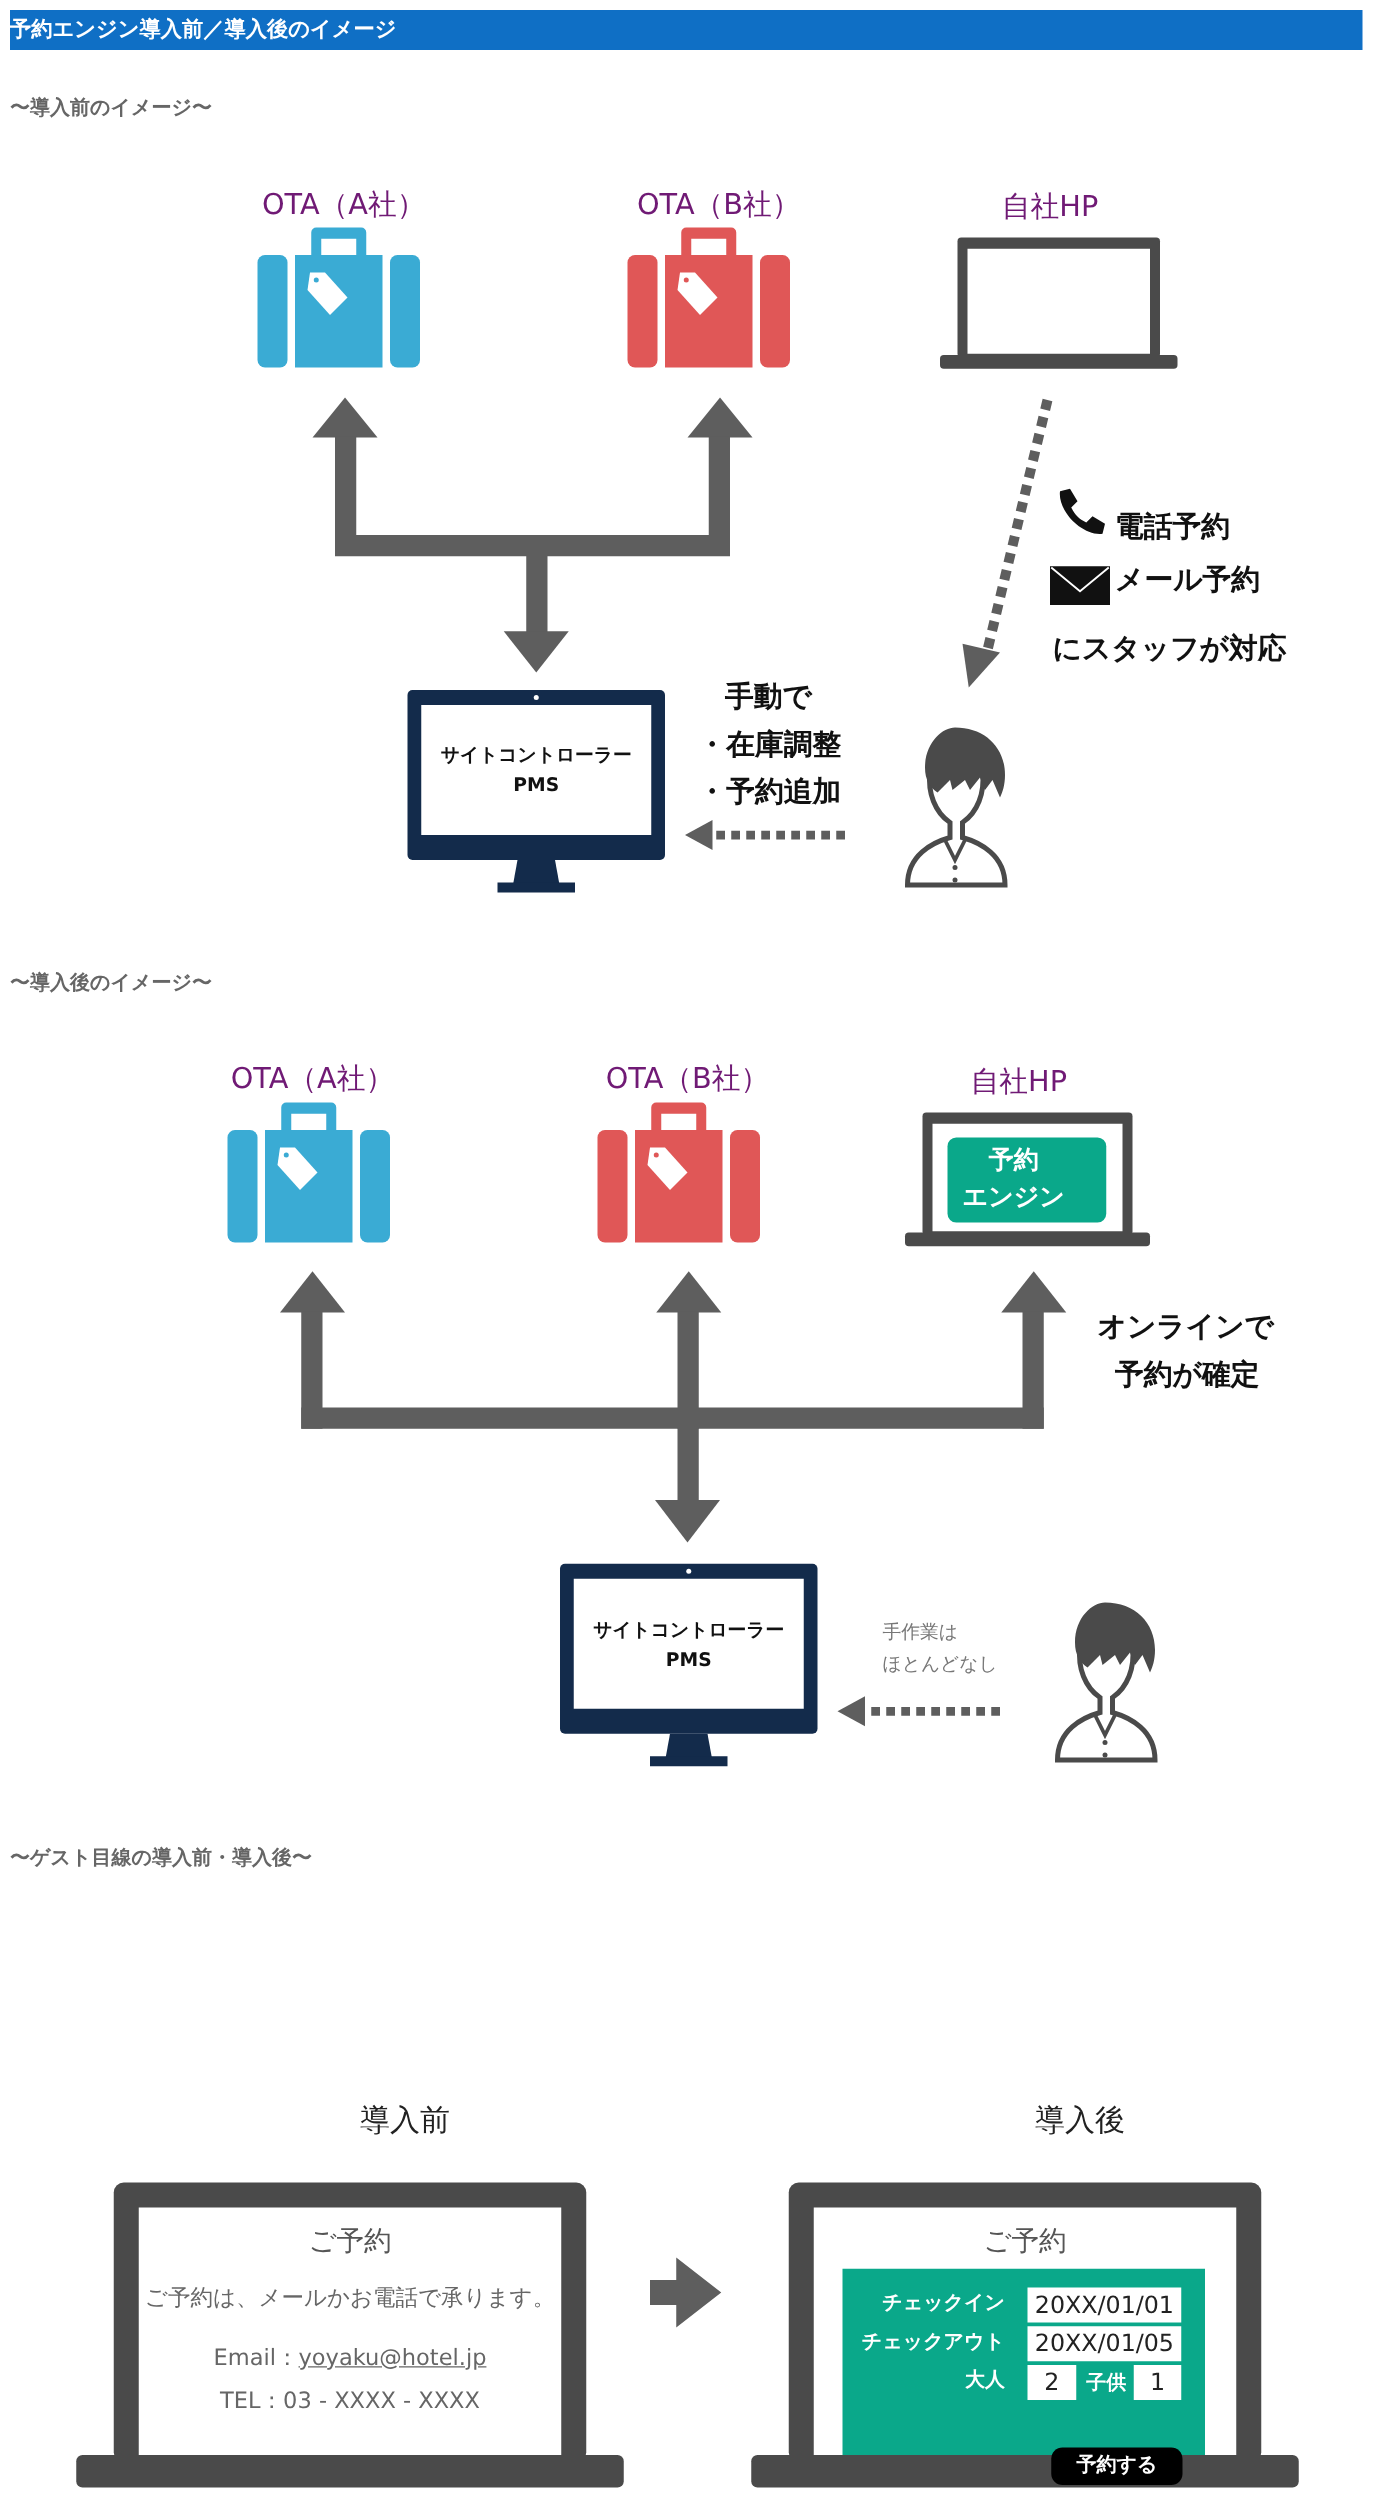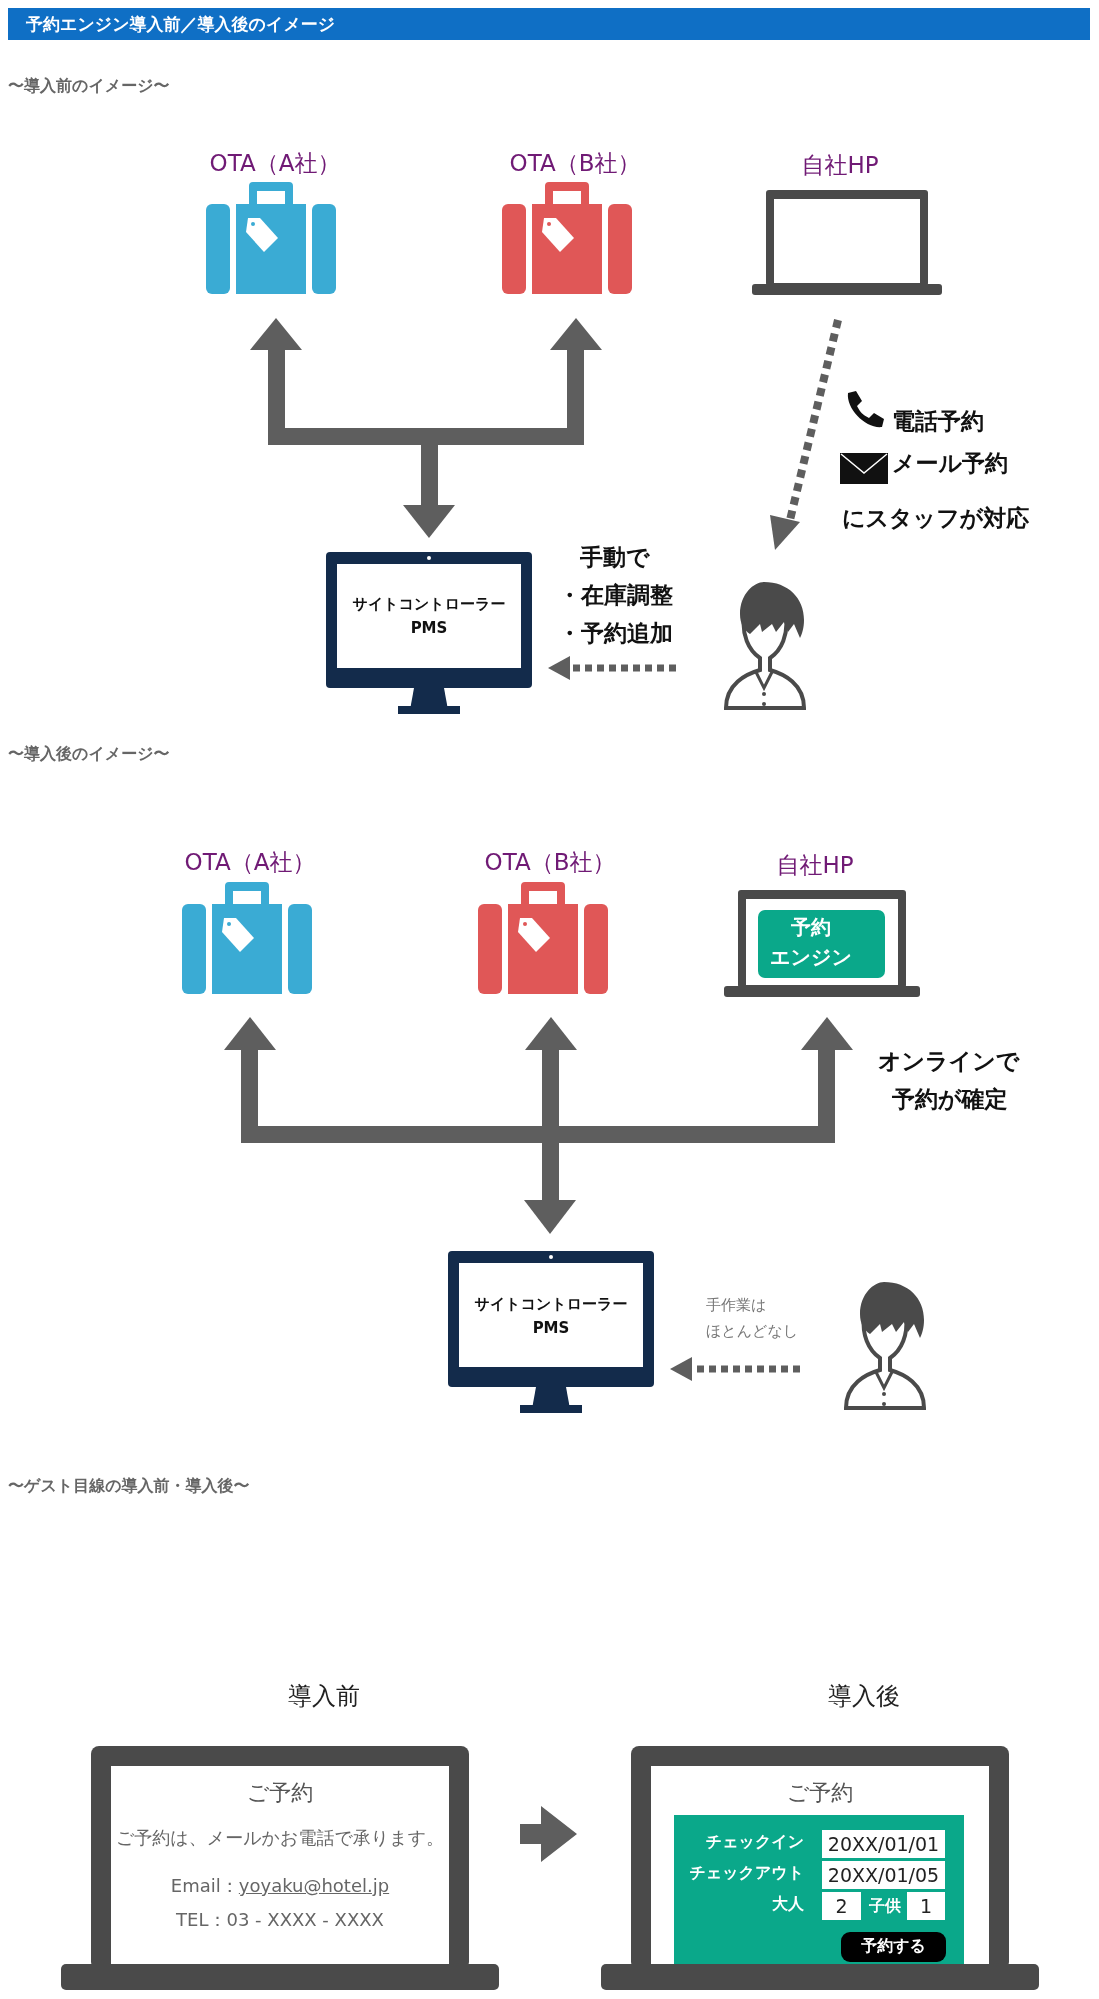--- a/index.html
+++ b/index.html
@@ -1,34 +1,34 @@
 <!DOCTYPE html>
 <html><head>
 <meta charset="utf-8">
 <style>
   html, body { margin:0; padding:0; background:#ffffff; }
   body { width:1099px; height:1999px; position:relative; overflow:hidden;
          font-family:"DejaVu Sans", "Liberation Sans", sans-serif; color:#222; }
   .abs { position:absolute; }
   .title-bar { left:8px; top:8px; width:1082px; height:32px; background:#0f6fc5;
-               color:#fff; font-weight:bold; font-size:17px; line-height:32px; padding-left:18px; box-sizing:border-box; }
+               color:#fff; font-weight:bold; font-size:17px; line-height:32px; padding-left:0; box-sizing:border-box; }
   .section-heading { left:8px; font-weight:bold; font-size:16px; color:#666; }
   .label { font-size:23px; color:#701a75; text-align:center; white-space:nowrap; }
   .bold-note { font-weight:bold; font-size:23px; color:#111; white-space:nowrap; }
   .grey-note { font-size:15px; color:#777; line-height:26px; white-space:nowrap; }
   .monitor-text { font-weight:bold; font-size:15px; color:#111; text-align:center; line-height:24px; }
   svg { position:absolute; overflow:visible; }
   .screen-title { font-size:22px; color:#555; text-align:center; }
   .screen-body { font-size:18px; color:#666; text-align:center; }
   .email-link { text-decoration:underline; color:#666; }
   .form-panel { background:#0aa88a; }
   .form-label { color:#fff; font-weight:bold; font-size:16px; text-align:right; white-space:nowrap; }
   .form-field { background:#fff; color:#222; font-size:19px; line-height:28px; text-align:center; box-sizing:border-box; }
   .submit-btn { background:#000; color:#fff; font-weight:bold; font-size:16px; text-align:center;
-                border-radius:9px; line-height:28px; cursor:pointer; }
+                border-radius:9px; line-height:28px; cursor:pointer;margin-top:26px; }
   .big-label { font-size:24px; color:#222; text-align:right; }
 </style>
 </head>
 <body>
 
 <div class="abs title-bar">
   <span>予約エンジン導入前／導入後のイメージ</span>
 </div>
 
 <div class="abs section-heading" style="top:76px;">〜導入前のイメージ〜</div>
@@ -111,21 +111,21 @@
 </svg>
 
 <svg style="left:718px;top:578px;" width="92" height="136">
   <path d="M8 130 c0 -24 20 -34 34 -38 v-12 c-12 -8 -18 -24 -16 -40 h42 c2 16 -4 32 -16 40 v12 c14 4 34 14 34 38 z" fill="#fff" stroke="#4a4a4a" stroke-width="4"></path>
   <path d="M46 4 c24 0 40 16 40 38 c0 8 -2 14 -4 18 l-6 -14 l-6 8 l-4 -10 l-8 10 l-4 -8 l-10 8 l-2 -8 l-10 10 c-6 -4 -10 -10 -10 -20 c0 -20 14 -32 24 -32 z" fill="#4a4a4a"></path>
   <polyline points="38,94 46,110 54,94" fill="none" stroke="#4a4a4a" stroke-width="3"></polyline>
   <circle cx="46" cy="116" r="2" fill="#4a4a4a"></circle>
     <circle cx="46" cy="126" r="2" fill="#4a4a4a"></circle>
 </svg>
 
-<div class="abs section-heading" style="top:744px;font-family:Liberation Serif, serif;">〜導入後のイメージ〜</div>
+<div class="abs section-heading" style="top:776px;font-family:Liberation Serif, serif;">〜導入後のイメージ〜</div>
 
 <div class="abs label" style="left:165px;top:847px;width:170px;">OTA（A社）</div>
 <div class="abs label" style="left:465px;top:847px;width:170px;">OTA（B社）</div>
 <div class="abs label" style="left:745px;top:850px;width:140px;">自社HP</div>
 
 <svg style="left:182px;top:882px;" width="130" height="112">
   <path d="M43 22 V4 a4 4 0 0 1 4 -4 H83 a4 4 0 0 1 4 4 V22 H79 V9 H51 V22 Z" fill="#3aabd4"></path>
   <rect x="0" y="22" width="24" height="90" rx="6" fill="#3aabd4"></rect>
   <rect x="30" y="22" width="70" height="90" fill="#3aabd4"></rect>
   <rect x="106" y="22" width="24" height="90" rx="6" fill="#3aabd4"></rect>

